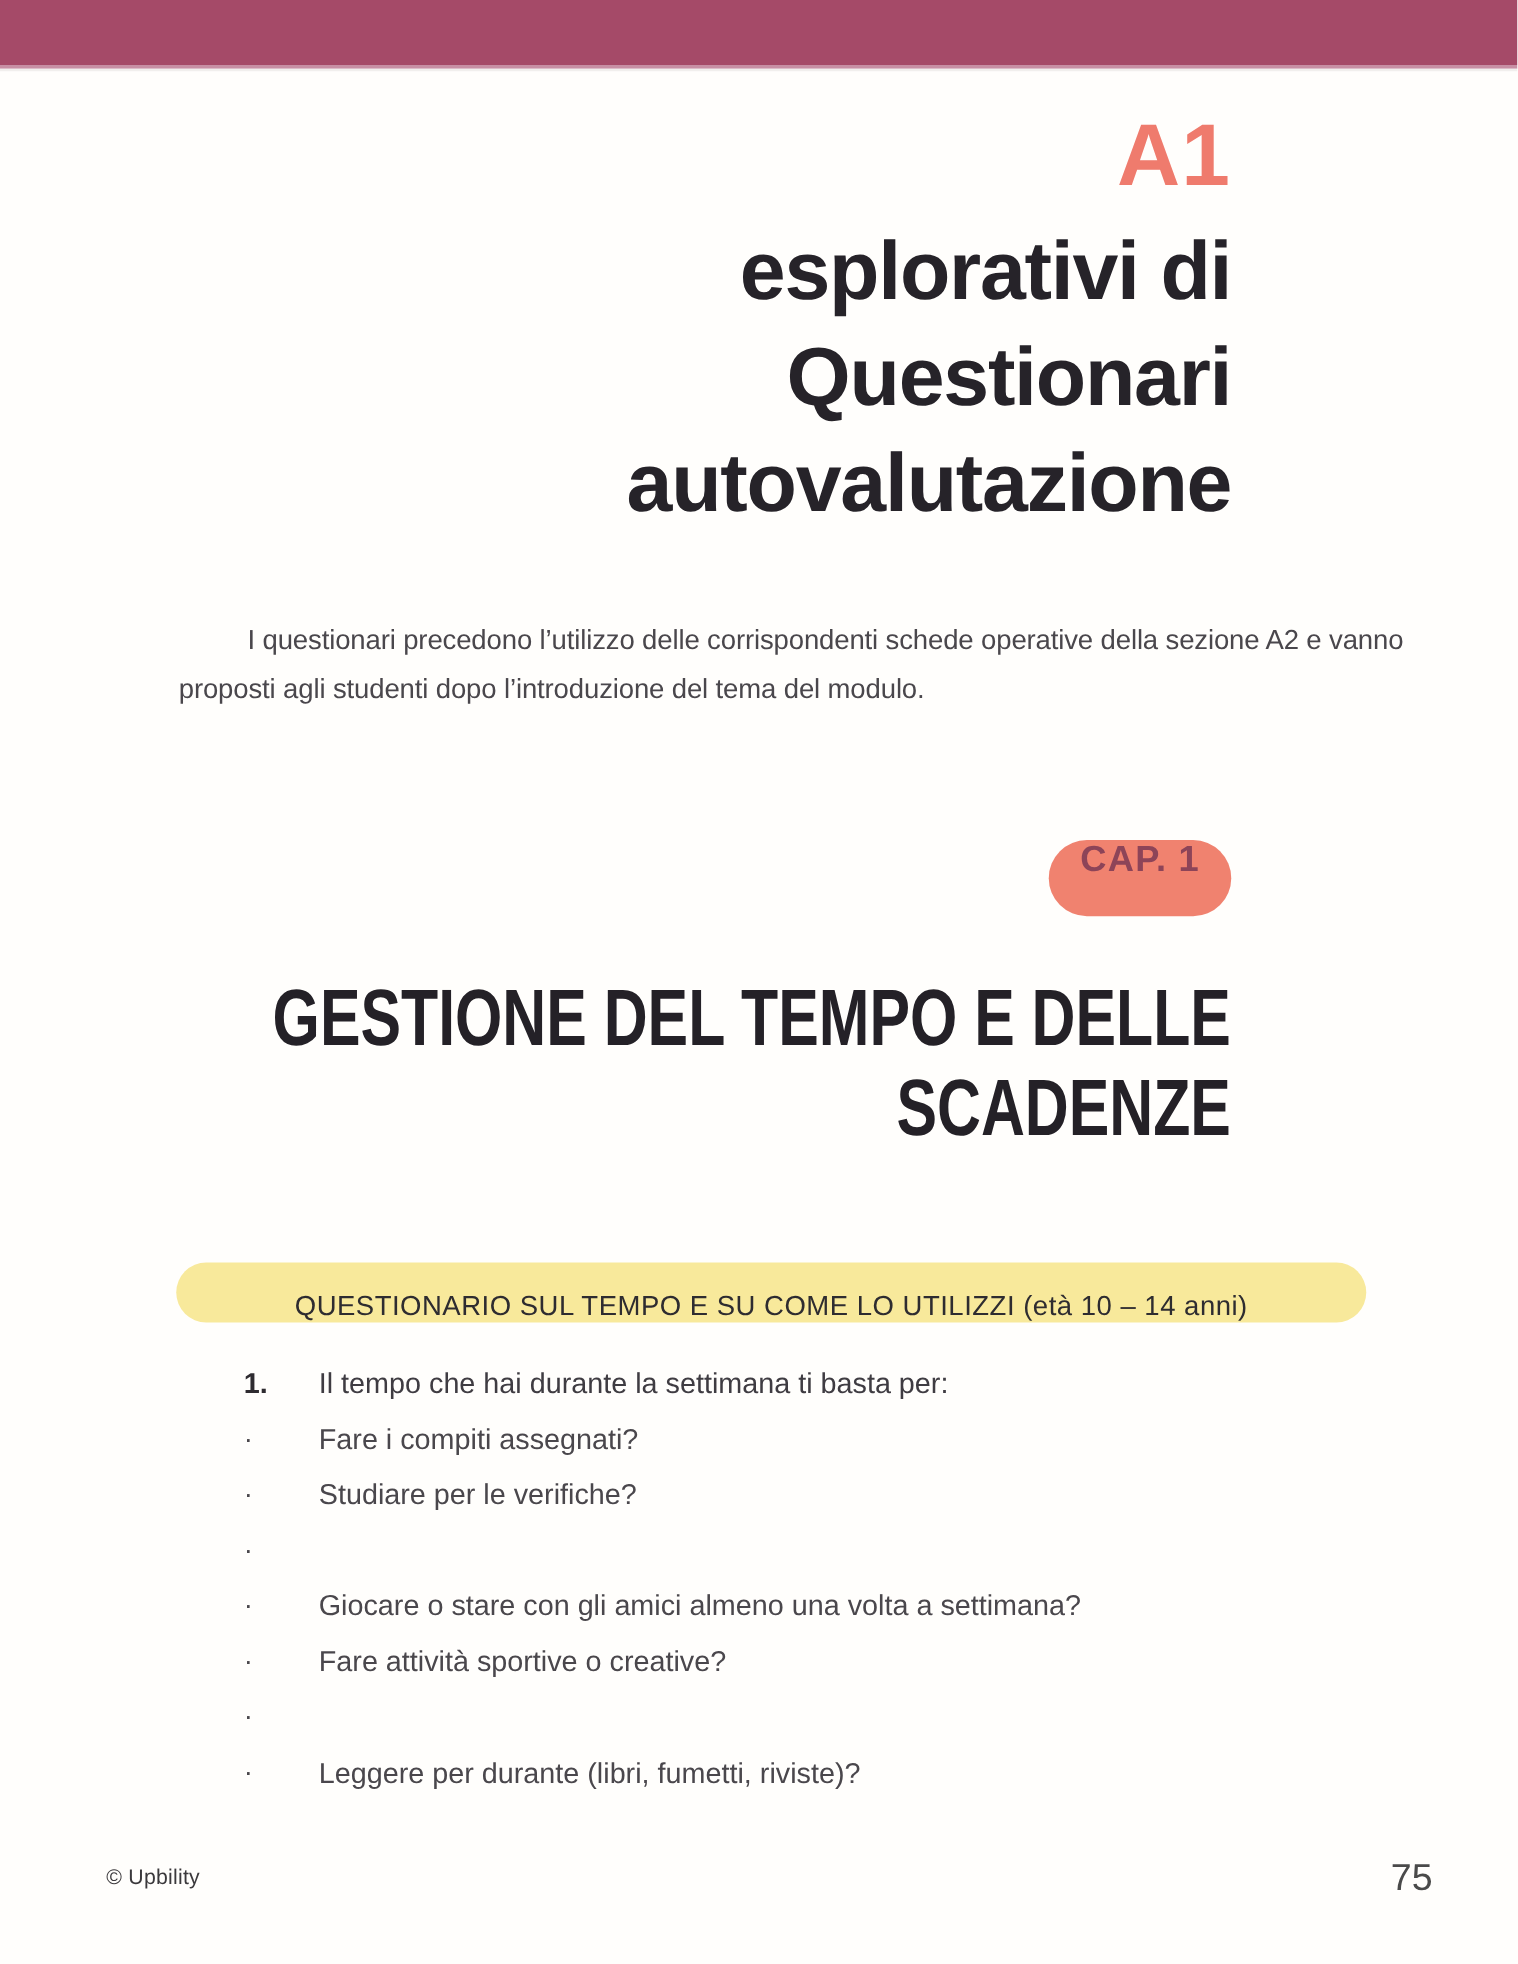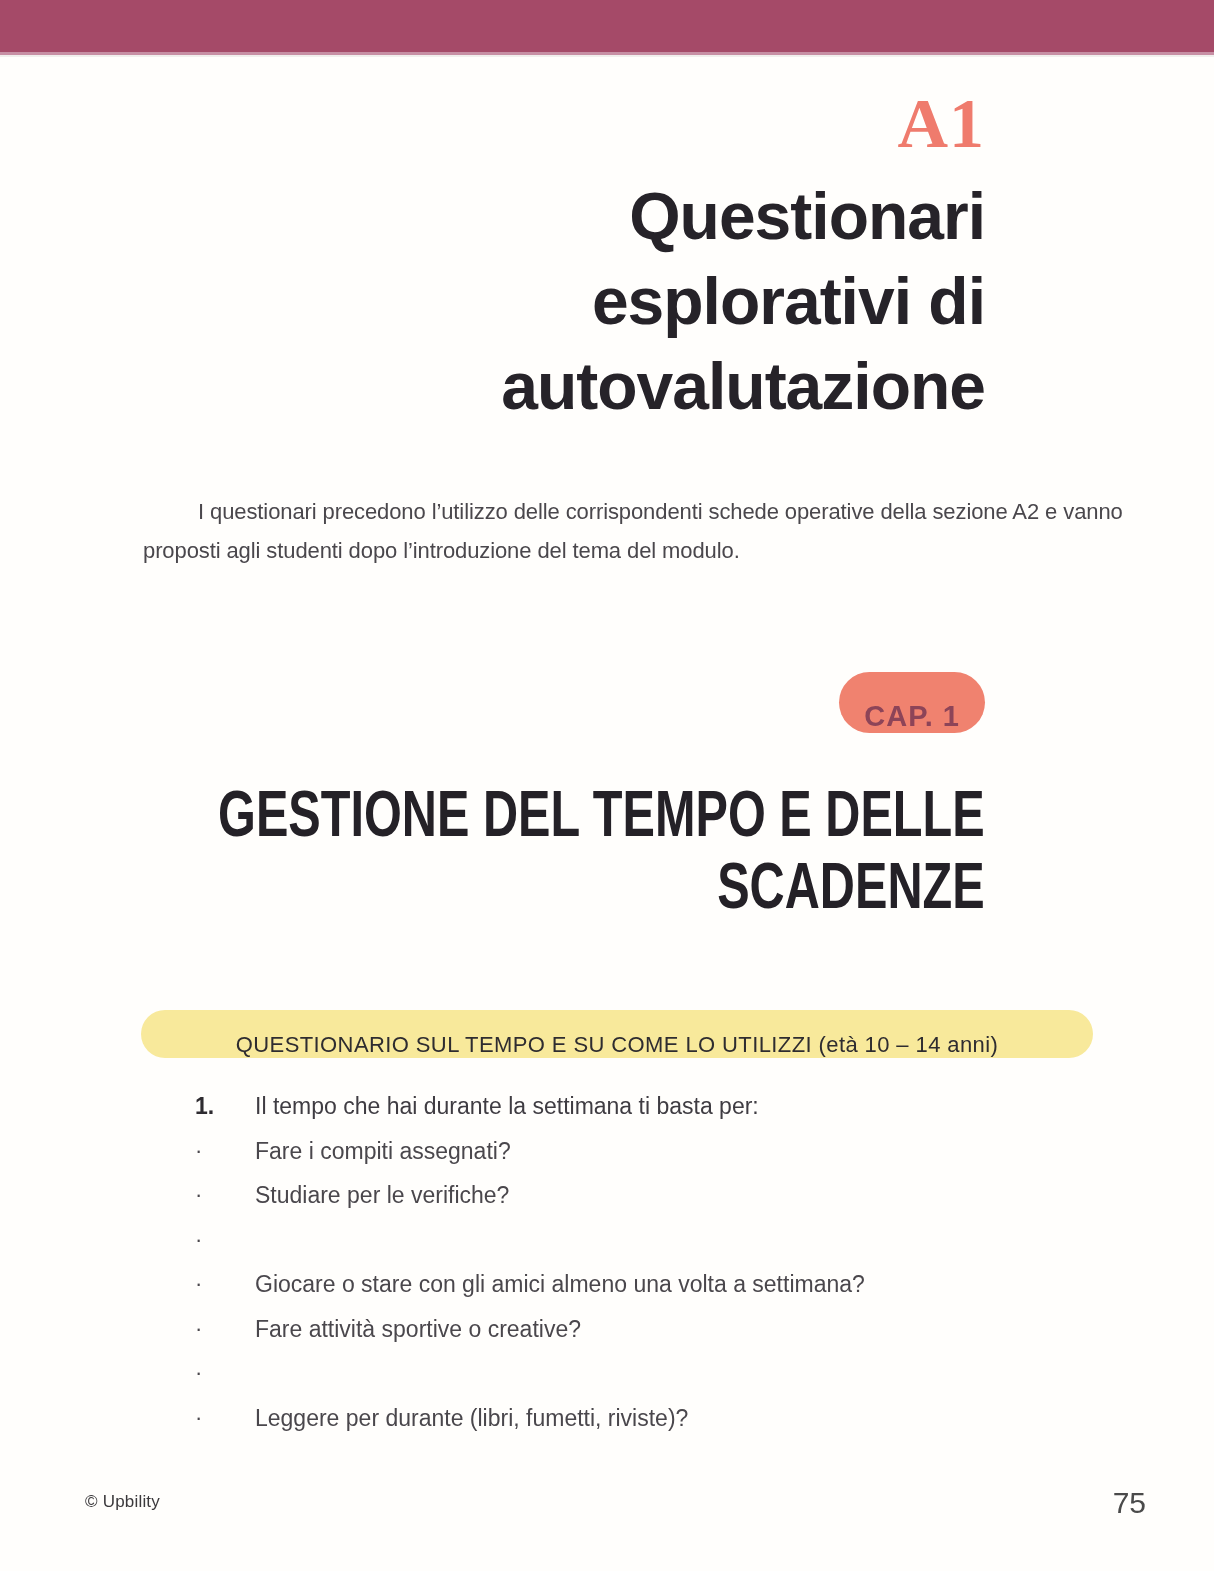--- a/index.html
+++ b/index.html
@@ -17,21 +17,20 @@
   
   .top-bar { height:52px; background:#a54a68; }
   .top-bar-accent { height:3px; background:#c78fa4; }
   .top-bar-accent2 { height:2px; background:#f1efed; }
 
   
   .section-code {
     position:absolute; top:84px; right:229px;
     font-size:70px; font-weight:800; letter-spacing:1px;
     color:#ef7b6d;
-    font-family:Liberation Serif, serif;
   }
 
   
   .main-title {
     position:absolute; top:174px; right:229px;
     text-align:right; color:#262329;
     font-size:66px; font-weight:800; line-height:85px;
     letter-spacing:-1px;
   }
 
@@ -40,21 +39,21 @@
     position:absolute; top:492px; left:143px; width:1010px;
     font-size:22px; line-height:39px; letter-spacing:-0.1px;
     color:#4a474c; text-indent:55px;
   }
 
   
   .chapter-badge {
     position:absolute; top:672px; right:229px;
     height:61px; border-radius:31px; padding:0 25px;
     background:#f0826f;
-    display:flex; align-items:flex-end; justify-content:center;
+    display:flex; align-items:flex-start; justify-content:center;
     font-size:29px; font-weight:800; letter-spacing:1px;
     color:#8d4458;
   }
 
   
   .chapter-title {
     position:absolute; top:778px; right:229px;
     text-align:right; color:#242127;
     font-size:64px; font-weight:800; line-height:72px;
     transform:scaleX(0.76); transform-origin:right top;
@@ -94,22 +93,22 @@
 
 <div class="page">
 
   <div class="top-bar"></div>
   <div class="top-bar-accent"></div>
   <div class="top-bar-accent2"></div>
 
   <div class="section-code">A1</div>
 
   <h1 class="main-title">
+    <div>esplorativi di</div>
     <div>Questionari</div>
-    <div>esplorativi di</div>
     <div>autovalutazione</div>
   </h1>
 
   <p class="intro">I questionari precedono l’utilizzo delle corrispondenti schede operative della sezione A2 e vanno proposti agli studenti dopo l’introduzione del tema del modulo.</p>
 
   <div class="chapter-badge">
     <span>CAP. 1</span>
   </div>
 
   <h2 class="chapter-title">

